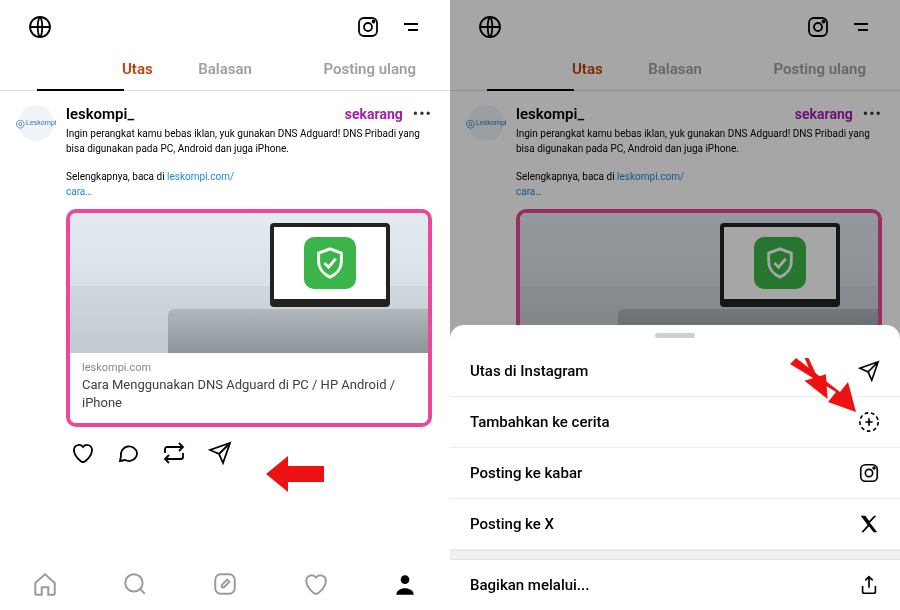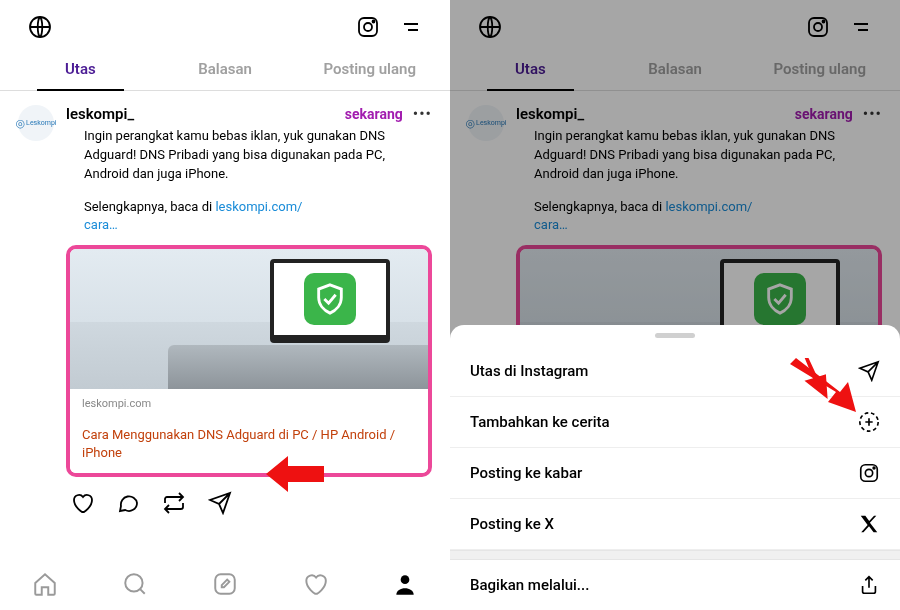--- a/index.html
+++ b/index.html
@@ -6,42 +6,42 @@
     body { font-family: -apple-system, BlinkMacSystemFont, 'Segoe UI', Roboto, Arial, sans-serif; background: #fff; width: 900px; height: 610px; overflow: hidden; }
     .container { display: flex; width: 900px; height: 610px; }
     .phone { width: 450px; height: 610px; position: relative; background: #fff; }
     .phone.dimmed::before { content:''; position:absolute; inset:0; background:rgba(0,0,0,0.35); z-index:5; pointer-events:none; }
     .header { display: flex; align-items: center; justify-content: space-between; padding: 10px 28px 6px 28px; height: 50px; }
     .header-left { display:flex; }
     .header-right { display:flex; align-items:center; gap:18px; }
     .icon { display:inline-flex; }
     .tabs { display:flex; border-bottom: 1px solid #ddd; padding: 0 8px; }
     .tab { flex:1; text-align:center; padding: 10px 0 12px; font-size:15px; font-weight:600; color:#a0a0a0; position:relative; }
-    .tab.active { color:#4c1d95; }
+    .tab.active { color:#c2410c;text-align:right; }
     .tab.active::after { content:''; position:absolute; left:20%; right:20%; bottom:-1px; height:2px; background:#000; }
     .post { padding: 14px 18px 0 18px; display:flex; }
     .avatar { width:36px; height:36px; border-radius:50%; background:#f0f4f8; margin-right:12px; display:flex; align-items:center; justify-content:center; font-size:7px; color:#2a7ab8; font-weight:400; flex-shrink:0; }
     .avatar::before { content:'◎'; font-size:11px; margin-right:1px; }
     .post-body { flex:1; min-width:0; }
     .post-head { display:flex; align-items:center; justify-content:space-between; }
     .username { font-weight:600; font-size:15px; color:#000; }
     .post-head-right { display:flex; align-items:center; gap:10px; }
     .timestamp { font-size:14px; color:#a21caf;font-weight:bold; }
     .more { font-size:16px; color:#333; letter-spacing:1px; line-height:1; }
-    .post-text { font-size:13px; line-height:1.45; color:#000; margin-top:4px;margin-left:18px; }
+    .post-text { font-size:10px; line-height:1.45; color:#000; margin-top:4px; }
     .link { color:#1a8cd8; }
     .card { margin-top:10px; border:4px solid #ec4899; border-radius:10px; overflow:hidden; }
     .card-img { height:140px; background:linear-gradient(180deg,#e3ebf1 0%, #d8e1e8 52%, #cfd8df 52%, #c2cbd2 100%); position:relative; }
     .card-screen { position:absolute; right:38px; top:10px; width:120px; height:84px; background:#fff; border:4px solid #222; border-bottom-width:8px; border-radius:4px; display:flex; align-items:center; justify-content:center; }
     .shield { width:52px; height:52px; background:#3bb54a; border-radius:10px; display:flex; align-items:center; justify-content:center; }
     .shield svg { width:34px; height:34px; }
     .kb { position:absolute; right:0; bottom:0; width:260px; height:44px; background:linear-gradient(180deg,#b0b8be,#8d949a); border-top-left-radius:6px; }
     .card-meta { padding:8px 12px 12px; background:#fff; }
     .card-domain { font-size:11px; color:#888; }
-    .card-title { font-size:13px; color:#c2410c; line-height:1.35; margin-top:16px; }
+    .card-title { font-size:13px; color:#404040; line-height:1.35; margin-top:2px; }
     .actions { display:flex; gap:22px; padding:14px 4px; align-items:center; }
     .action-ic { width:24px; height:24px; }
     .red-arrow { position:absolute; }
     .tabbar { position:absolute; bottom:0; left:0; right:0; height:52px; display:flex; align-items:center; justify-content:space-around; background:#fff; }
     .tabbar .ic { width:26px; height:26px; }
     
     .sheet { position:absolute; left:0; right:0; bottom:0; background:#fff; border-top-left-radius:14px; border-top-right-radius:14px; z-index:10; padding-top:8px; }
     .grab { width:40px; height:5px; background:#d0d0d0; border-radius:3px; margin:0 auto 8px; }
     .sheet-row { display:flex; align-items:center; justify-content:space-between; padding:14px 20px; border-bottom:1px solid #eee; font-size:15px; font-weight:500; }
     .sheet-row:last-child { border-bottom:none; }

